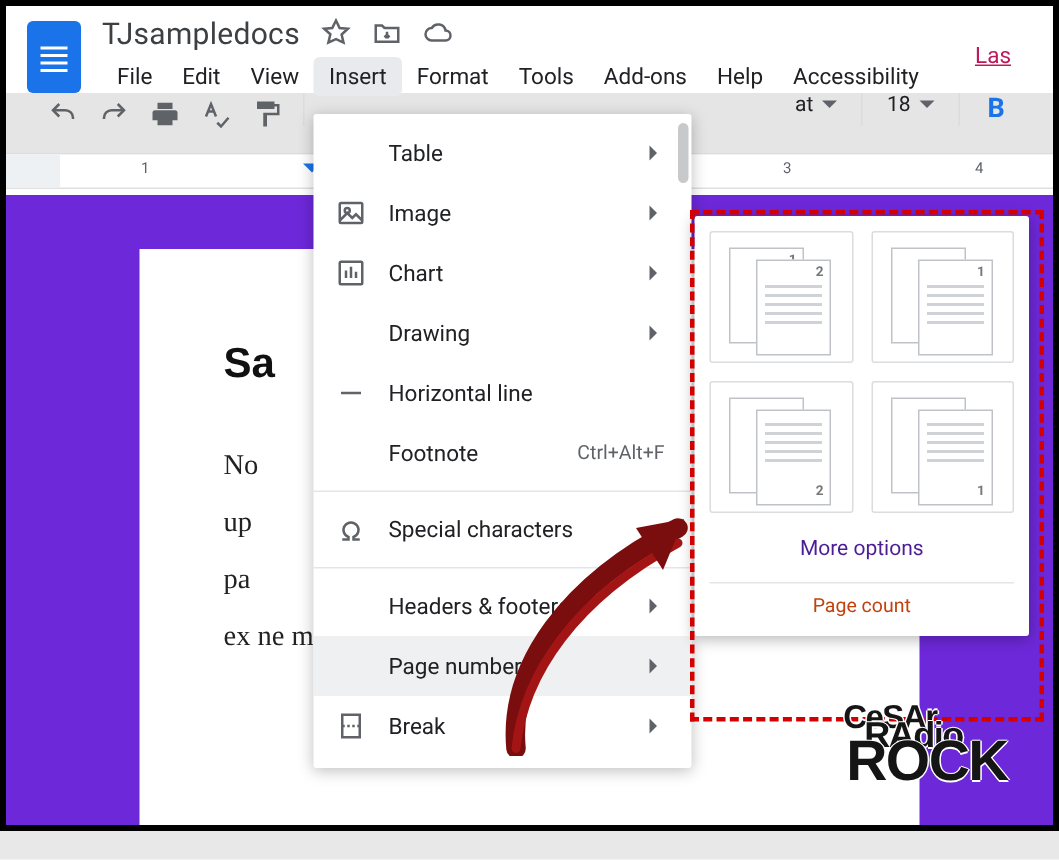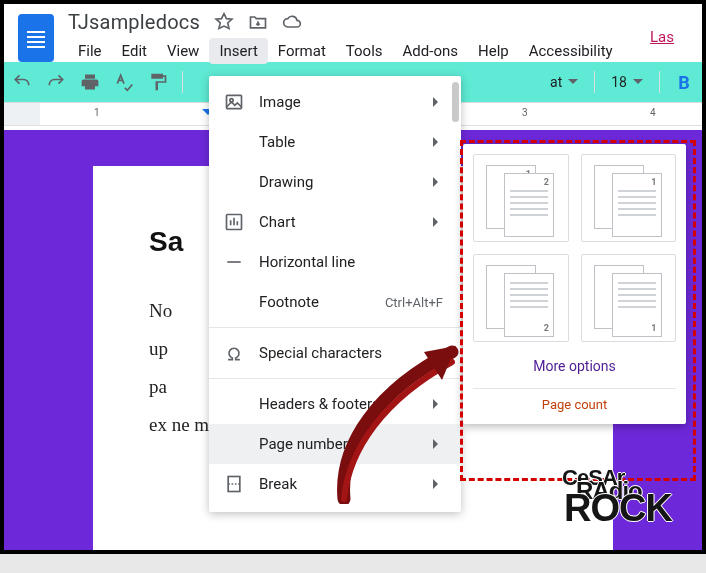--- a/index.html
+++ b/index.html
@@ -12,21 +12,21 @@
 .title-stack{display:flex;flex-direction:column;gap:2px}
 .title-row{display:flex;align-items:center;gap:14px}
 .doc-title{font-size:20px;color:#3c4043;letter-spacing:.2px}
 .title-icon{color:#5f6368;display:flex;align-items:center}
 .title-icon svg{width:20px;height:20px}
 .menubar{display:flex;gap:0;margin-top:2px}
 .menu{font-size:15px;color:#202124;padding:4px 10px;border-radius:4px;cursor:pointer}
 .menu.active{background:#e8eaed}
 .menu.link{color:#be185d;text-decoration:underline;margin-left:auto;position:absolute;right:18px}
 
-.toolbar{display:flex;align-items:center;height:40px;padding:0 4px;border-bottom:1px solid #dadce0;background:#5eead4;gap:6px}
+.toolbar{display:flex;align-items:flex-start;height:40px;padding:0 24px;border-bottom:1px solid #dadce0;background:#e5e5e5;gap:6px}
 .tbtn{width:28px;height:28px;display:flex;align-items:center;justify-content:center;color:#5f6368;border-radius:4px;cursor:pointer}
 .tbtn svg{width:20px;height:20px}
 .tsep{width:1px;height:22px;background:#dadce0;margin:0 4px}
 .tsel{display:flex;align-items:center;gap:6px;font-size:14px;color:#202124;padding:0 6px;cursor:pointer}
 .tsel .cd{border:5px solid transparent;border-top-color:#5f6368;margin-top:4px}
 .bold{font-weight:700;color:#1a73e8;font-size:18px;width:28px;text-align:center}
 
 .ruler{height:22px;background:#fff;position:relative;border-bottom:1px solid #e0e0e0;font-size:10px;color:#5f6368}
 .ruler .track{position:absolute;left:28px;right:18px;top:0;bottom:0}
 .ruler .tick{position:absolute;top:4px;text-align:center}
@@ -180,48 +180,48 @@
       <p style="white-space:pre-line">No
 up
 pa
 ex                                              ne m       o   len</p>
     </div>
   </div>
 
   <div class="dropdown">
     <div class="dd-scroll"></div>
     <div class="ditem">
+      <span class="icn"></span>
+      <span class="lbl">Table</span>
+          <span class="arr"></span>
+    </div>
+    <div class="ditem">
       <span class="icn">
             <svg viewBox="0 0 24 24" fill="none" stroke="currentColor" stroke-width="2">
               <rect x="3" y="4" width="18" height="16" rx="1"></rect>
               <circle cx="9" cy="10" r="2"></circle>
               <path d="M3 18l6-6 4 4 3-3 5 5"></path>
             </svg>
           </span>
       <span class="lbl">Image</span>
           <span class="arr"></span>
     </div>
     <div class="ditem">
-      <span class="icn"></span>
-      <span class="lbl">Table</span>
-          <span class="arr"></span>
-    </div>
-    <div class="ditem">
-      <span class="icn"></span>
-      <span class="lbl">Drawing</span>
-          <span class="arr"></span>
-    </div>
-    <div class="ditem">
       <span class="icn">
             <svg viewBox="0 0 24 24" fill="none" stroke="currentColor" stroke-width="2">
               <rect x="3" y="3" width="18" height="18" rx="1"></rect>
               <path d="M8 16V10m4 6V7m4 9v-5"></path>
             </svg>
           </span>
       <span class="lbl">Chart</span>
+          <span class="arr"></span>
+    </div>
+    <div class="ditem">
+      <span class="icn"></span>
+      <span class="lbl">Drawing</span>
           <span class="arr"></span>
     </div>
     <div class="ditem">
       <span class="icn">
             <svg viewBox="0 0 24 24" stroke="currentColor" stroke-width="2">
               <path d="M4 12h16"></path>
             </svg>
           </span>
       <span class="lbl">Horizontal line</span>
     </div>

